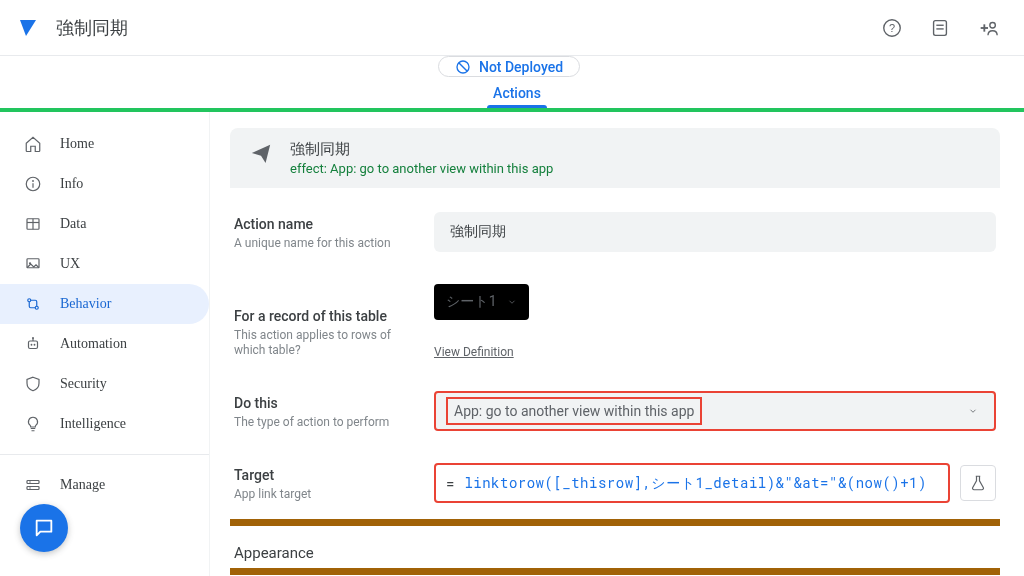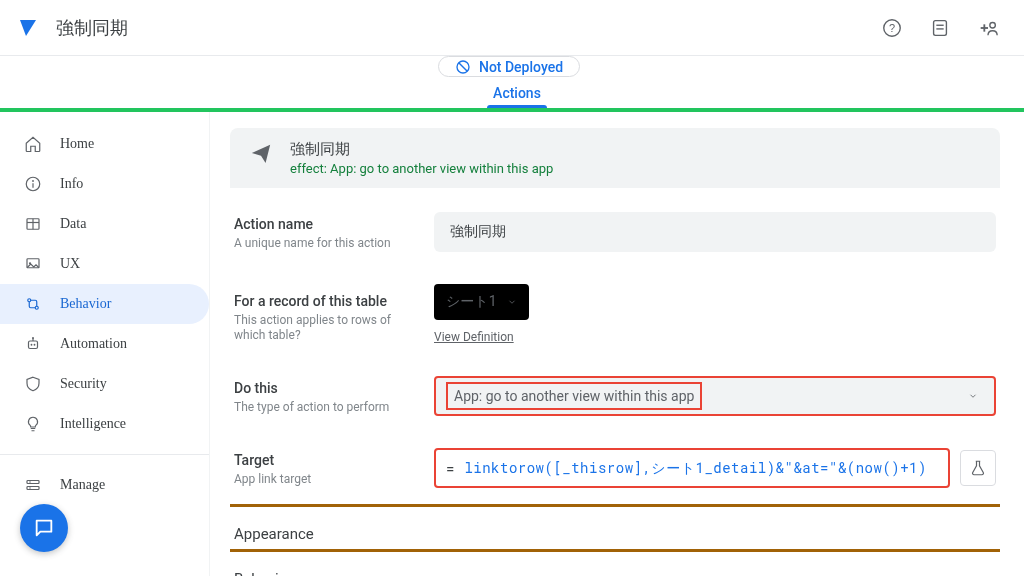--- a/index.html
+++ b/index.html
@@ -212,21 +212,21 @@
     height: 36px;
     display: inline-flex;
     align-items: center;
     padding: 0 12px;
     gap: 10px;
     color: #5f6368;
     font-size: 14px;
   }
   .definition-link {
     display: inline-block;
-    margin-top: 10px;
+    margin-top: 25px;
     font-size: 12px;
     color: #5f6368;
     text-decoration: underline;
     cursor: pointer;
   }
   .dropdown-wide {
     background: #f1f3f4;
     border-radius: 4px;
     height: 40px;
     display: flex;
@@ -268,21 +268,21 @@
     border: 1px solid #dadce0;
     border-radius: 4px;
     display:inline-flex;
     align-items:center;
     justify-content:center;
     color:#5f6368;
     cursor:pointer;
   }
 
   .section-divider {
-    border-top: 3px solid #a16207;
+    border-top: 7px solid #a16207;
     padding: 18px 4px 6px 4px;
     font-size: 15px;
     color: #3c4043;
   }
 
   
   .fab {
     position: absolute;
     left: 20px;
     bottom: 24px;

